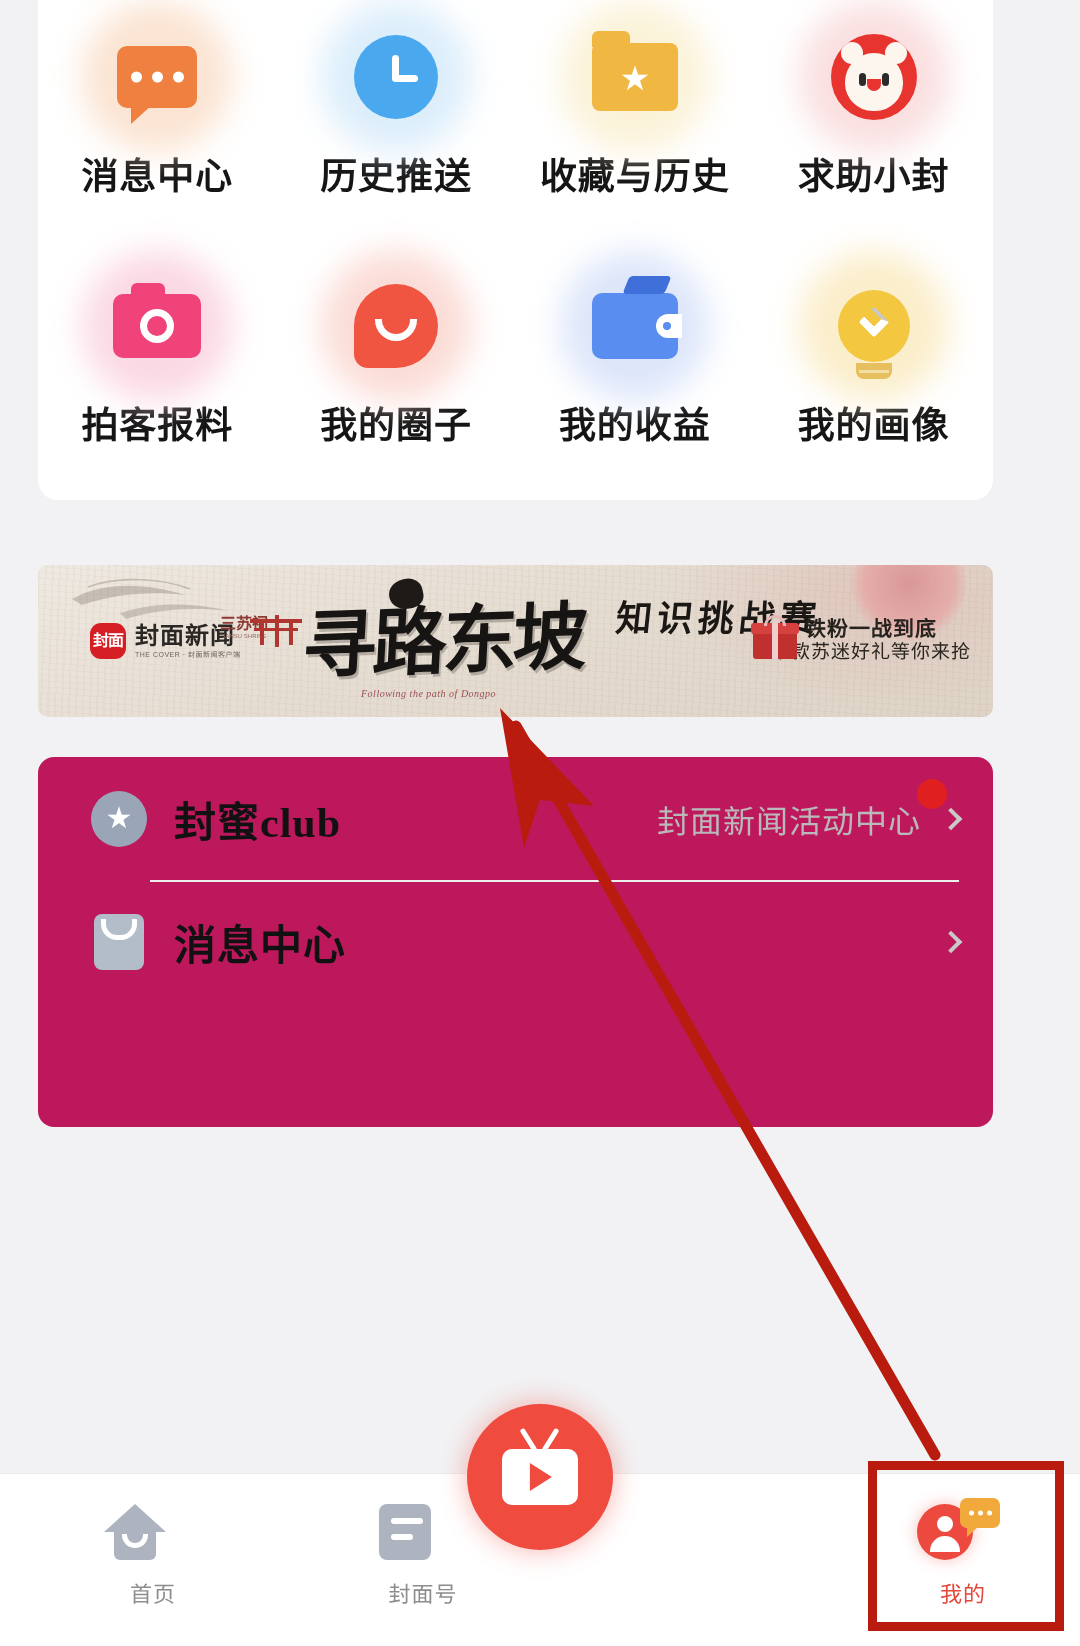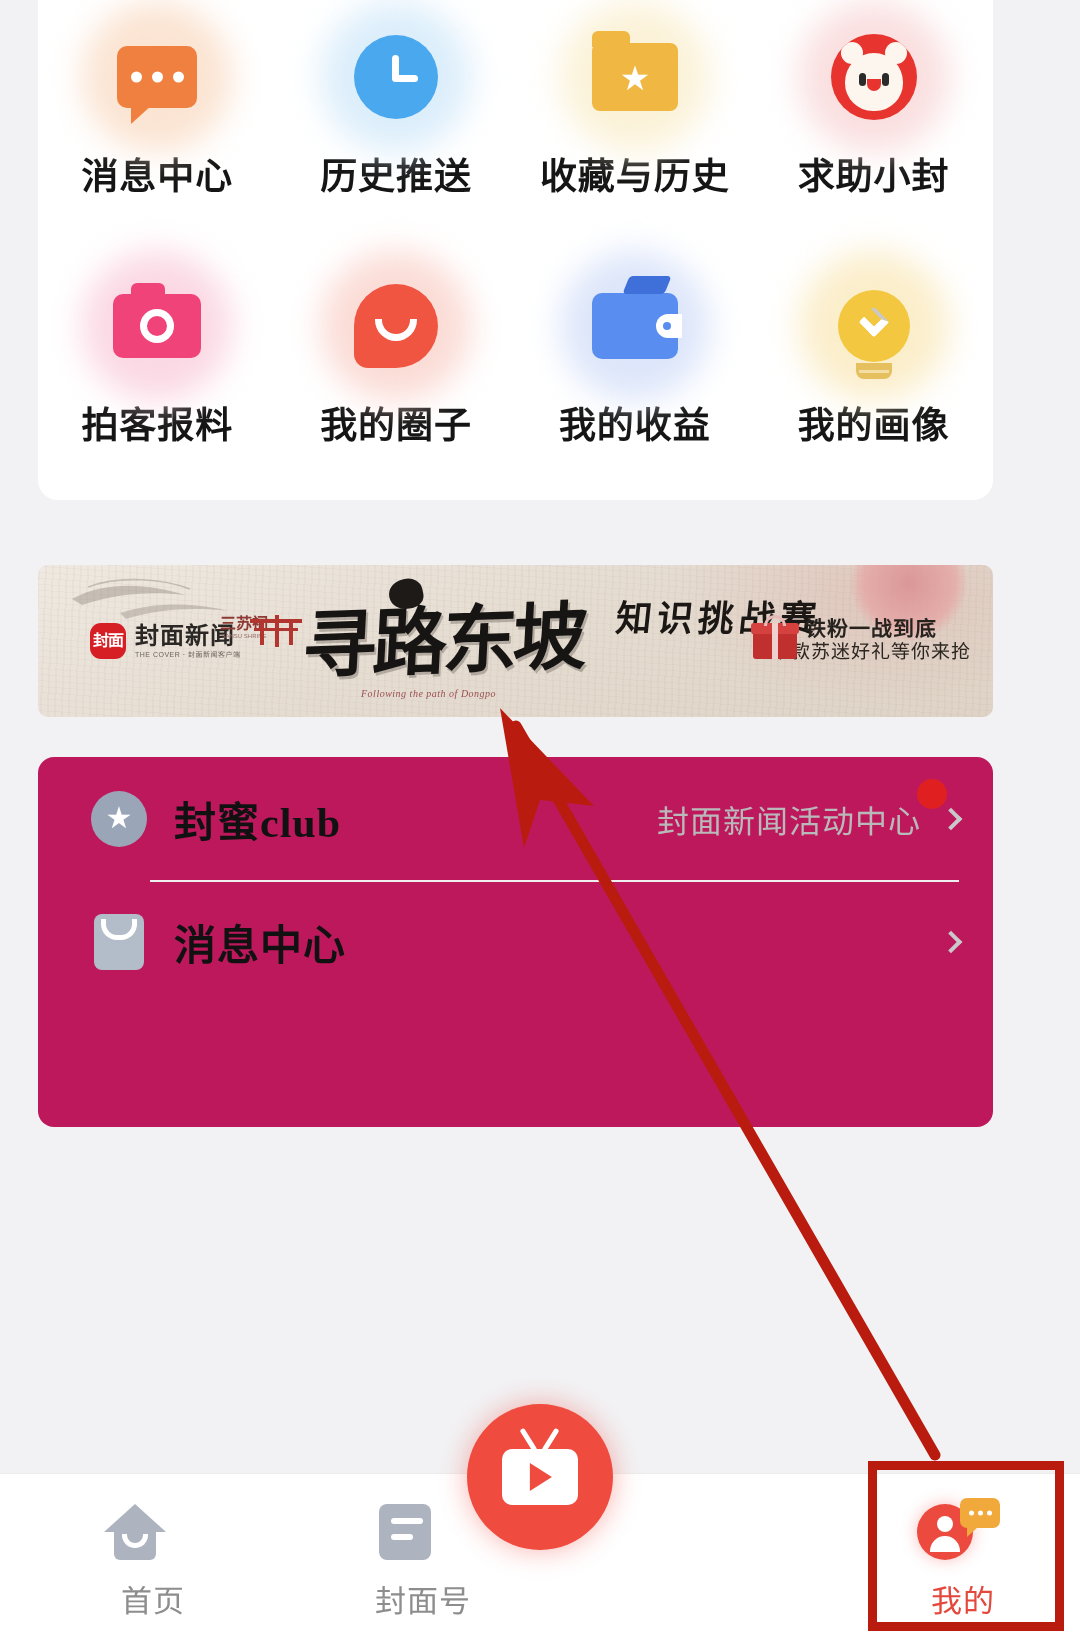--- a/index.html
+++ b/index.html
@@ -245,21 +245,21 @@
 
   
   .nav{
     position:absolute; left:0; bottom:0; width:1080px; height:172px; background:#fff;
     display:flex; align-items:flex-start; box-shadow:0 -1px 0 #ececec;
   }
   .nav-item{
     flex:1; display:flex; flex-direction:column; align-items:center; padding-top:30px;
     position:relative;
   }
-  .nav-label{ margin-top:16px; font-size:31px; color:#8d8d8d; letter-spacing:1px;margin-left:36px; }
+  .nav-label{ margin-top:16px; font-size:22px; color:#8d8d8d; letter-spacing:1px;margin-left:36px; }
   .nav-item.active .nav-label{ color:#e4473c; }
   .n-home{ width:62px; height:56px; position:relative; }
   .n-home .roof{ position:absolute; left:0; top:0; width:0; height:0;
     border-left:31px solid transparent; border-right:31px solid transparent;
     border-bottom:28px solid #adb4c0; }
   .n-home .body{ position:absolute; left:10px; top:24px; width:42px; height:32px;
     background:#adb4c0; border-radius:0 0 6px 6px; }
   .n-home .sm{ position:absolute; left:18px; top:30px; width:26px; height:14px;
     border:5px solid #fff; border-top:none; border-radius:0 0 16px 16px; }
   .n-doc{ width:52px; height:56px; background:#adb4c0; border-radius:8px; position:relative; }

